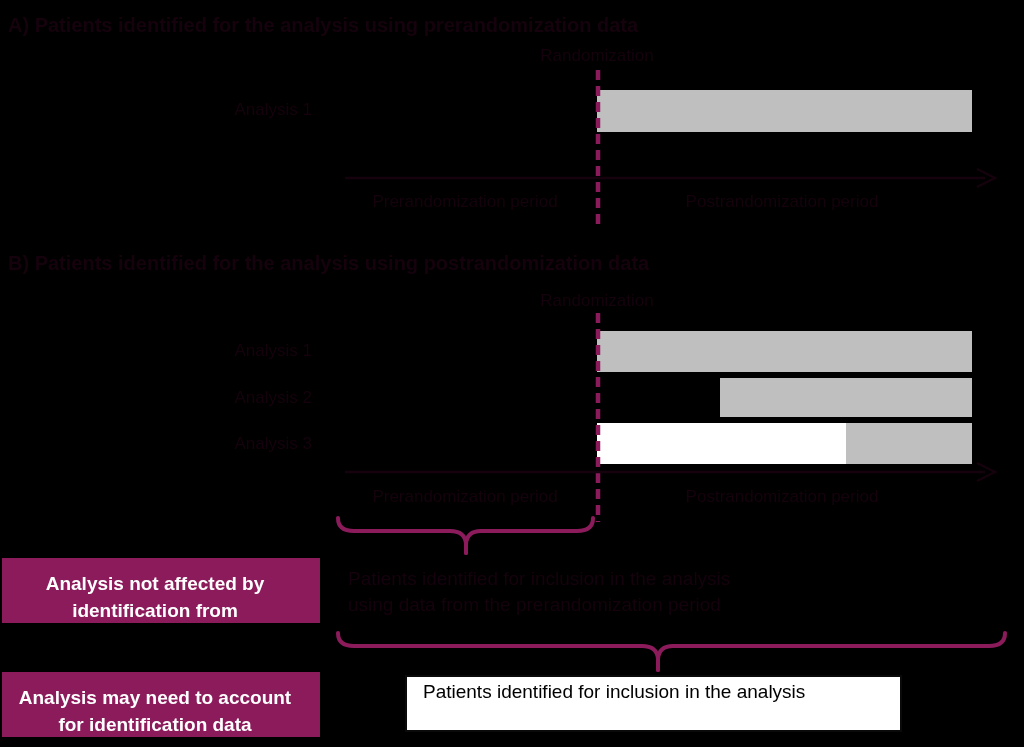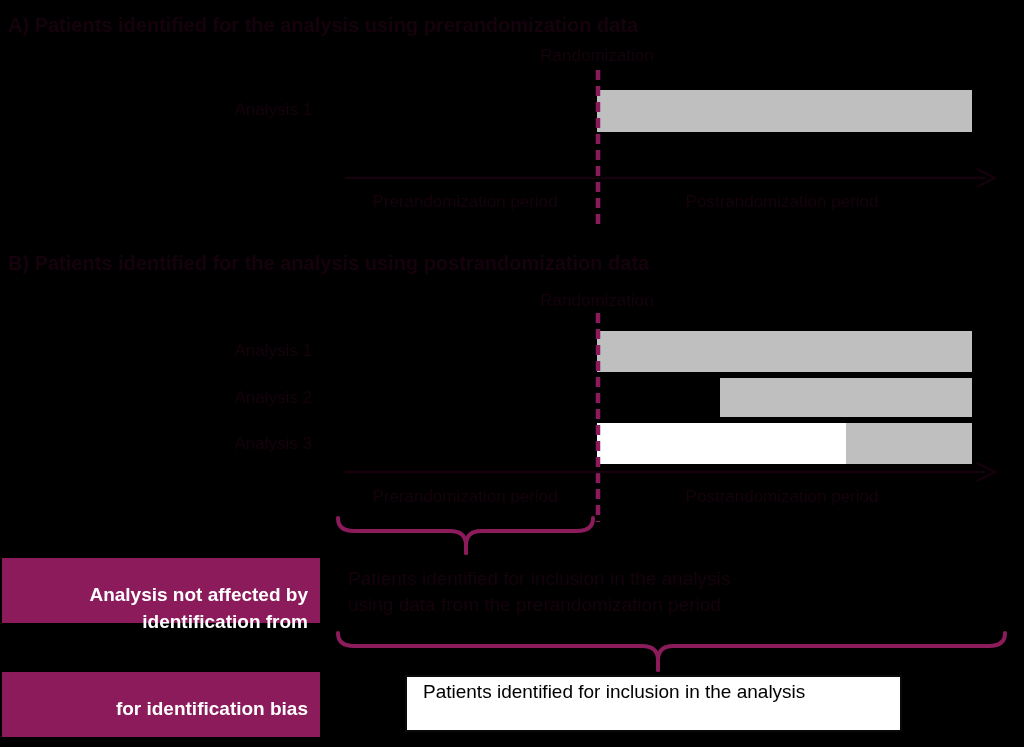--- a/index.html
+++ b/index.html
@@ -7,22 +7,22 @@
         font-family:"Liberation Sans", sans-serif;overflow:hidden;}
   .hidden-text{color:var(--hidden,#15020c);} 
   .heading{position:absolute;font-size:20px;font-weight:bold;white-space:nowrap;}
   .rand-label{position:absolute;transform:translateX(-50%);font-size:17px;white-space:nowrap;}
   .row-label{position:absolute;width:172px;text-align:right;font-size:17px;white-space:nowrap;}
   .period-label{position:absolute;transform:translateX(-50%);font-size:17px;white-space:nowrap;}
   .bar-row{position:absolute;left:0;width:1024px;}
   .seg{position:absolute;top:0;height:100%;}
   svg.overlay{position:absolute;left:0;top:0;width:1024px;height:747px;pointer-events:none;}
   .legend-box{position:absolute;left:2px;width:318px;height:65px;background:var(--accent,#8C1B5C);
-              color:#fff;text-align:right;font-size:19px;line-height:27px;font-weight:600;
-              padding:23px 12px 0 0;box-sizing:border-box;}
+              color:#fff;text-align:center;font-size:19px;line-height:27px;font-weight:600;
+              padding:12px 12px 0 0;box-sizing:border-box;}
   .legend-note{position:absolute;font-size:19px;line-height:26px;white-space:nowrap;}
   .white-box{position:absolute;left:405px;top:675px;width:497px;height:57px;background:#fff;
              border:2px solid #0a0a0a;box-sizing:border-box;color:#000;font-size:19px;
              line-height:26px;padding:2px 8px 0 16px;white-space:nowrap;}
 </style>
 </head>
 <body>
 
 <div id="page" style="--bg: #000000; --accent: #8C1B5C; --hidden: #15020c;">
 
@@ -83,19 +83,20 @@
   <div class="legend-box" style="top:558px;">
     <div>Analysis not affected by</div>
     <div>identification from</div>
   </div>
   <div class="legend-note hidden-text" style="left:348px;top:566px;">
     <div>Patients identified for inclusion in the analysis</div>
     <div>using data from the prerandomization period</div>
   </div>
 
   <div class="legend-box" style="top:672px;">
-    <div>for identification bias</div>
+    <div>Analysis may need to account</div>
+    <div>for identification data</div>
   </div>
   <div class="white-box">
     <div>Patients identified for inclusion in the analysis</div>
   </div>
 
 </div>
 
 </body></html>

